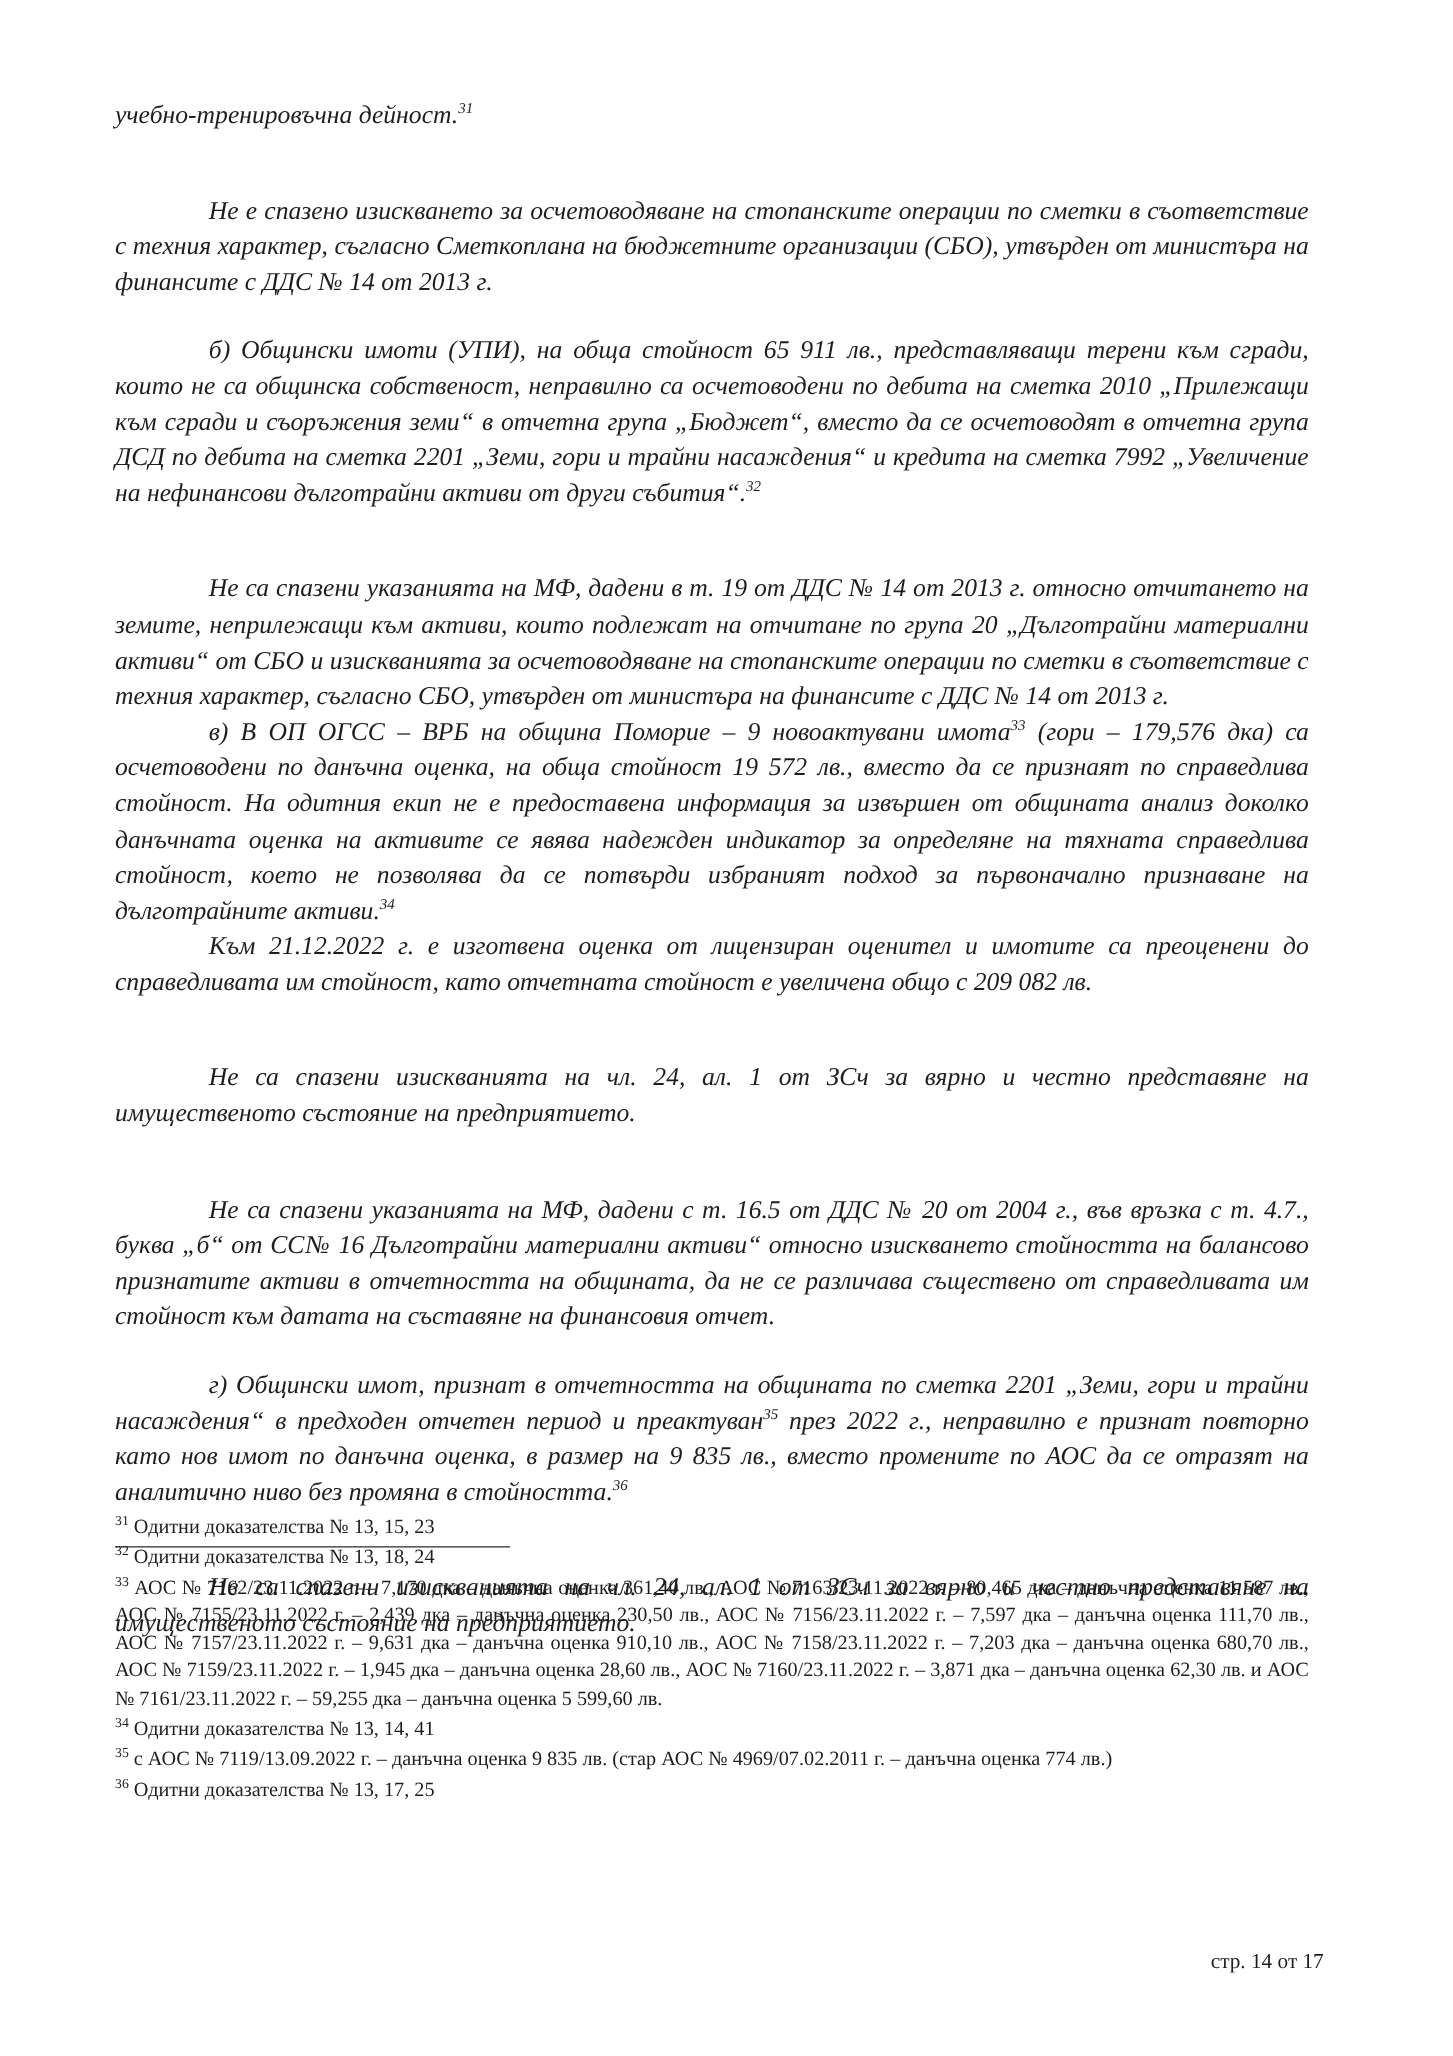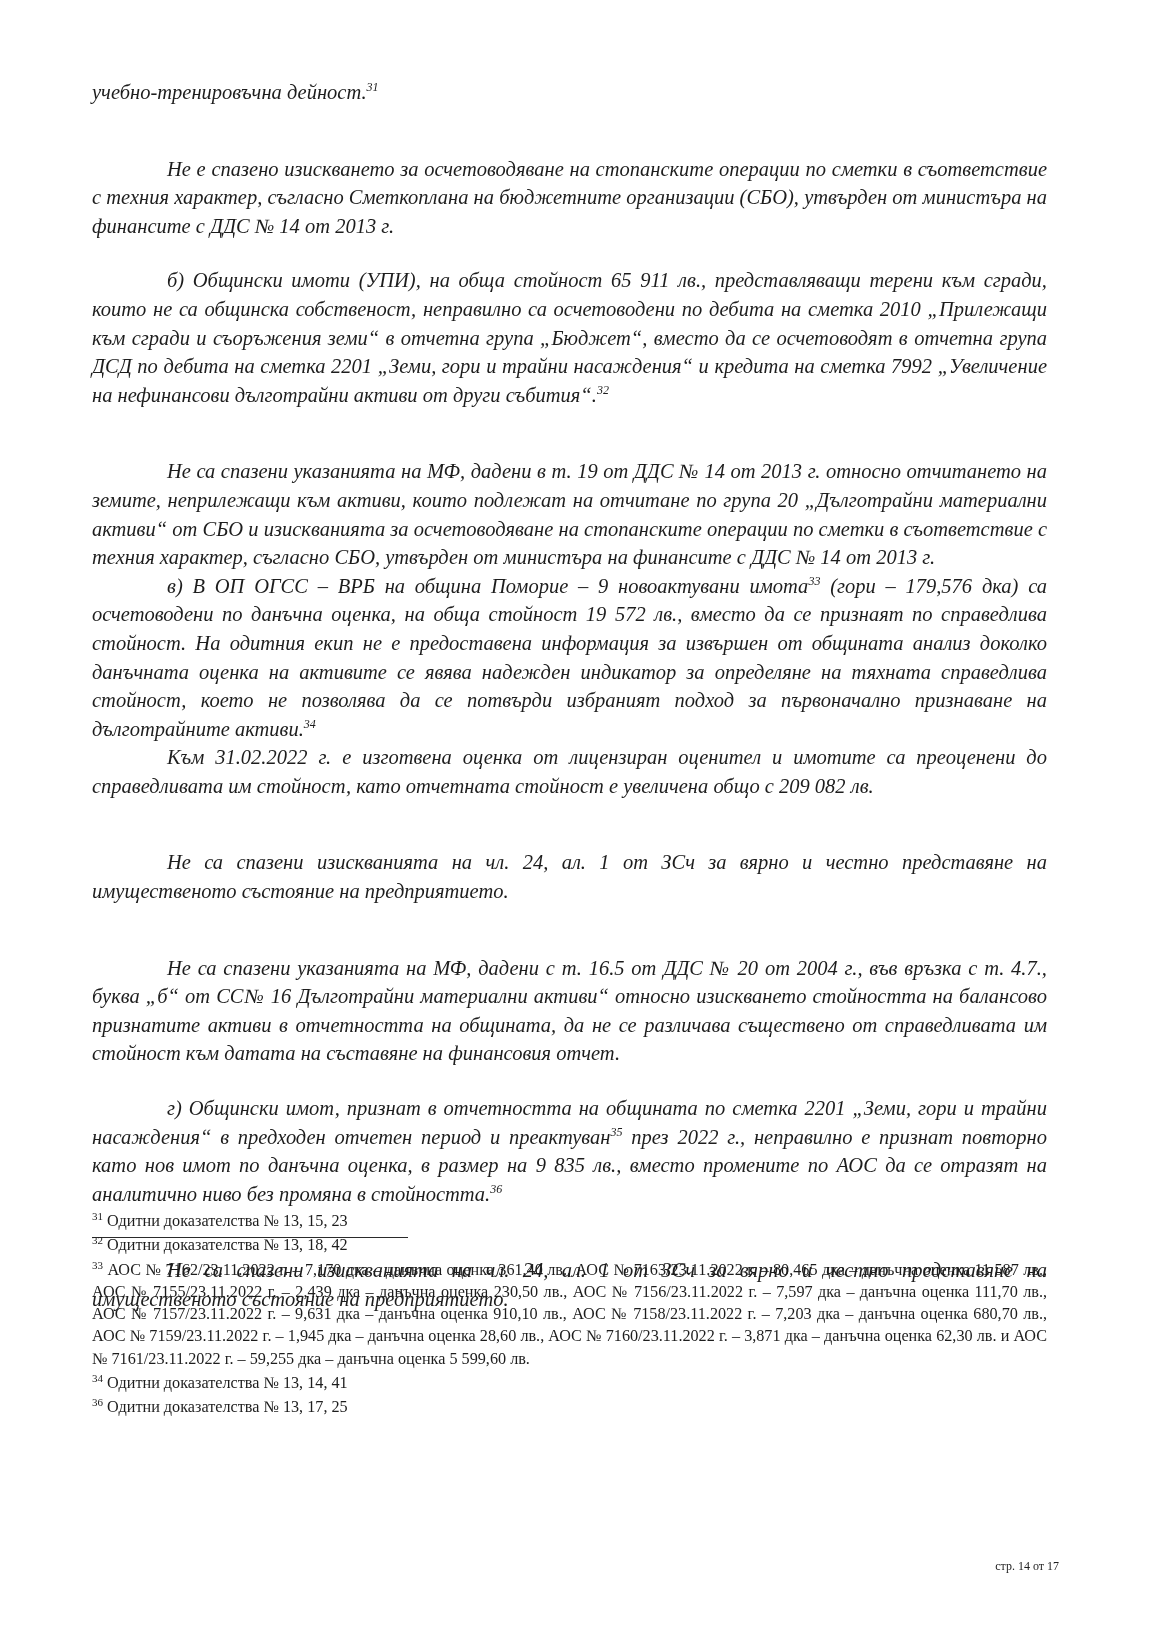--- a/index.html
+++ b/index.html
@@ -45,55 +45,56 @@
       font-size: 16.2px;
       line-height: 22.3px;
       text-align: justify;
     }
     .footnotes sup { font-size: 11px; }
     .fn { margin-bottom: 2px; }
     .page-number {
       position: absolute;
       right: 103px;
       top: 1559px;
-      font-size: 12px;
+      font-size: 17px;
     }
   </style>
 </head>
 <body>
 
 <div class="page">
   <p class="body-text"><span>учебно-тренировъчна дейност.</span><sup>31</sup></p>
 
   <p class="body-text indent it">Не е спазено изискването за осчетоводяване на стопанските операции по сметки в съответствие с техния характер, съгласно Сметкоплана на бюджетните организации (СБО), утвърден от министъра на финансите с ДДС № 14 от 2013 г.</p>
 
   <div class="gap"></div>
 
   <p class="body-text indent"><span>б) Общински имоти (УПИ), на обща стойност 65 911 лв., представляващи терени към сгради, които не са общинска собственост, неправилно са осчетоводени по дебита на сметка 2010 „Прилежащи към сгради и съоръжения земи“ в отчетна група „Бюджет“, вместо да се осчетоводят в отчетна група ДСД по дебита на сметка 2201 „Земи, гори и трайни насаждения“ и кредита на сметка 7992 „Увеличение на нефинансови дълготрайни активи от други събития“.</span><sup>32</sup></p>
 
   <p class="body-text indent it">Не са спазени указанията на МФ, дадени в т. 19 от ДДС № 14 от 2013 г. относно отчитането на земите, неприлежащи към активи, които подлежат на отчитане по група 20 „Дълготрайни материални активи“ от СБО и изискванията за осчетоводяване на стопанските операции по сметки в съответствие с техния характер, съгласно СБО, утвърден от министъра на финансите с ДДС № 14 от 2013 г.</p>
 
   <p class="body-text indent"><span>в) В ОП ОГСС – ВРБ на община Поморие – 9 новоактувани имота</span><sup>33</sup><span> (гори – 179,576 дка) са осчетоводени по данъчна оценка, на обща стойност 19 572 лв., вместо да се признаят по справедлива стойност. На одитния екип не е предоставена информация за извършен от общината анализ доколко данъчната оценка на активите се явява надежден индикатор за определяне на тяхната справедлива стойност, което не позволява да се потвърди избраният подход за първоначално признаване на дълготрайните активи.</span><sup>34</sup></p>
 
-  <p class="body-text indent">Към 31.02.2022 г. е изготвена оценка от лицензиран оценител и имотите са преоценени до справедливата им стойност, като отчетната стойност е увеличена общо с 209 082 лв.</p>
+  <p class="body-text indent">Към 21.12.2022 г. е изготвена оценка от лицензиран оценител и имотите са преоценени до справедливата им стойност, като отчетната стойност е увеличена общо с 209 082 лв.</p>
 
   <p class="body-text indent it">Не са спазени изискванията на чл. 24, ал. 1 от ЗСч за вярно и честно представяне на имущественото състояние на предприятието.</p>
 
   <p class="body-text indent it">Не са спазени указанията на МФ, дадени с т. 16.5 от ДДС № 20 от 2004 г., във връзка с т. 4.7., буква „б“ от СС№ 16 Дълготрайни материални активи“ относно изискването стойността на балансово признатите активи в отчетността на общината, да не се различава съществено от справедливата им стойност към датата на съставяне на финансовия отчет.</p>
 
   <div class="gap"></div>
 
   <p class="body-text indent"><span>г) Общински имот, признат в отчетността на общината по сметка 2201 „Земи, гори и трайни насаждения“ в предходен отчетен период и преактуван</span><sup>35</sup><span> през 2022 г., неправилно е признат повторно като нов имот по данъчна оценка, в размер на 9 835 лв., вместо промените по АОС да се отразят на аналитично ниво без промяна в стойността.</span><sup>36</sup></p>
 
   <p class="body-text indent it">Не са спазени изискванията на чл. 24, ал. 1 от ЗСч за вярно и честно представяне на имущественото състояние на предприятието.</p>
 </div>
 
 <div class="separator"></div>
 
 <div class="footnotes">
   <p class="fn"><sup>31</sup> <span>Одитни доказателства № 13, 15, 23</span></p>
-  <p class="fn"><sup>32</sup> <span>Одитни доказателства № 13, 18, 42</span></p>
+  <p class="fn"><sup>32</sup> <span>Одитни доказателства № 13, 18, 24</span></p>
   <p class="fn"><sup>33</sup> <span>АОС № 7162/23.11.2022 г. – 7,170 дка – данъчна оценка 361,40 лв., АОС № 7163/23.11.2022 г. – 80,465 дка – данъчна оценка 11 587 лв., АОС № 7155/23.11.2022 г. – 2,439 дка – данъчна оценка 230,50 лв., АОС № 7156/23.11.2022 г. – 7,597 дка – данъчна оценка 111,70 лв., АОС № 7157/23.11.2022 г. – 9,631 дка – данъчна оценка 910,10 лв., АОС № 7158/23.11.2022 г. – 7,203 дка – данъчна оценка 680,70 лв., АОС № 7159/23.11.2022 г. – 1,945 дка – данъчна оценка 28,60 лв., АОС № 7160/23.11.2022 г. – 3,871 дка – данъчна оценка 62,30 лв. и АОС № 7161/23.11.2022 г. – 59,255 дка – данъчна оценка 5 599,60 лв.</span></p>
   <p class="fn"><sup>34</sup> <span>Одитни доказателства № 13, 14, 41</span></p>
+  <p class="fn"><sup>35</sup> <span>с АОС № 7119/13.09.2022 г. – данъчна оценка 9 835 лв. (стар АОС № 4969/07.02.2011 г. – данъчна оценка 774 лв.)</span></p>
   <p class="fn"><sup>36</sup> <span>Одитни доказателства № 13, 17, 25</span></p>
 </div>
 
 <div class="page-number">стр. 14 от 17</div>
 
 </body></html>

